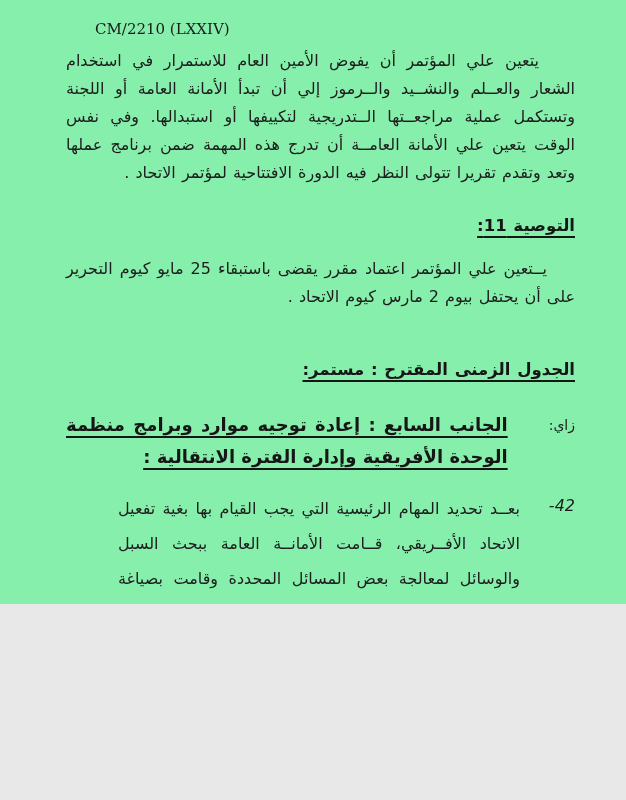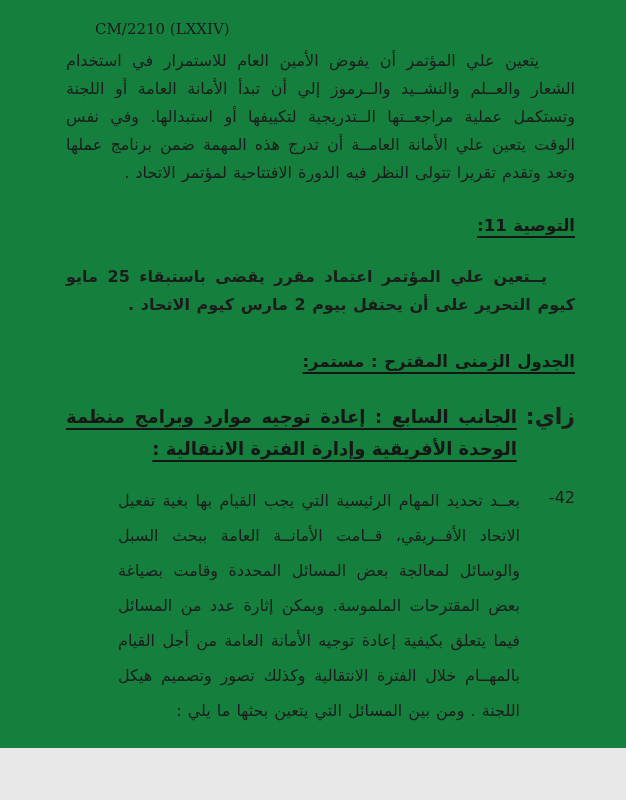--- a/index.html
+++ b/index.html
@@ -3,22 +3,22 @@
 <meta charset="utf-8">
 <style>
   html, body { margin: 0; padding: 0; }
   body {
     width: 626px; height: 800px;
     background: #e8e8e8;
     font-family: "DejaVu Sans", sans-serif;
   }
   .page {
     position: relative;
-    width: 626px; height: 748px;
-    background: #15803d;
+    width: 626px; height: 604px;
+    background: #86efac;
     color: #1c1c1c;
     overflow: hidden;
     box-sizing: border-box;
   }
   .content {
     box-sizing: border-box;
     padding: 20px 51px 0 66px;
     direction: rtl;
   }
   
@@ -56,39 +56,40 @@
     line-height: 34px;
     text-align: justify;
     text-align-last: right;
   }
   .h-rec11 {
     margin-top: 24px;
     font-size: 16.5px;
     line-height: 30px;
     text-align: right;
   }
-  .p-rec11 { margin-top: 22px; text-indent: 28px; font-weight: bold; }
+  .p-rec11 { margin-top: 14px; text-indent: 28px; }
   .h-timetable2 {
-    margin-top: 28px;
+    margin-top: 44px;
     font-size: 16.5px;
     line-height: 30px;
     text-align: center;
   }
 
   .zay-row {
     margin-top: 24px;
     display: flex;
     align-items: flex-start;
     gap: 9px;
   }
   .zay-label {
-    font-weight: bold;
-    font-size: 22px;
+    font-weight: normal;
+    font-size: 14px;
     line-height: 32px;
     white-space: nowrap;
+    margin-left: 32px;
   }
   .zay-heading {
     flex: 1;
     font-size: 18px;
     line-height: 32px;
     text-align: justify;
     text-align-last: right;
   }
 
   .item42-row {
@@ -96,20 +97,21 @@
     display: flex;
     align-items: flex-start;
   }
   .item42-num {
     width: 50px;
     flex: 0 0 50px;
     direction: ltr;
     text-align: right;
     font-size: 16px;
     line-height: 29px;
+    font-style: italic;
   }
   .item42-text {
     flex: 1;
     margin-right: 5px;
     margin-left: 52px;
     font-size: 16px;
     line-height: 35px;
     text-align: justify;
     text-align-last: right;
     word-spacing: 1px;

